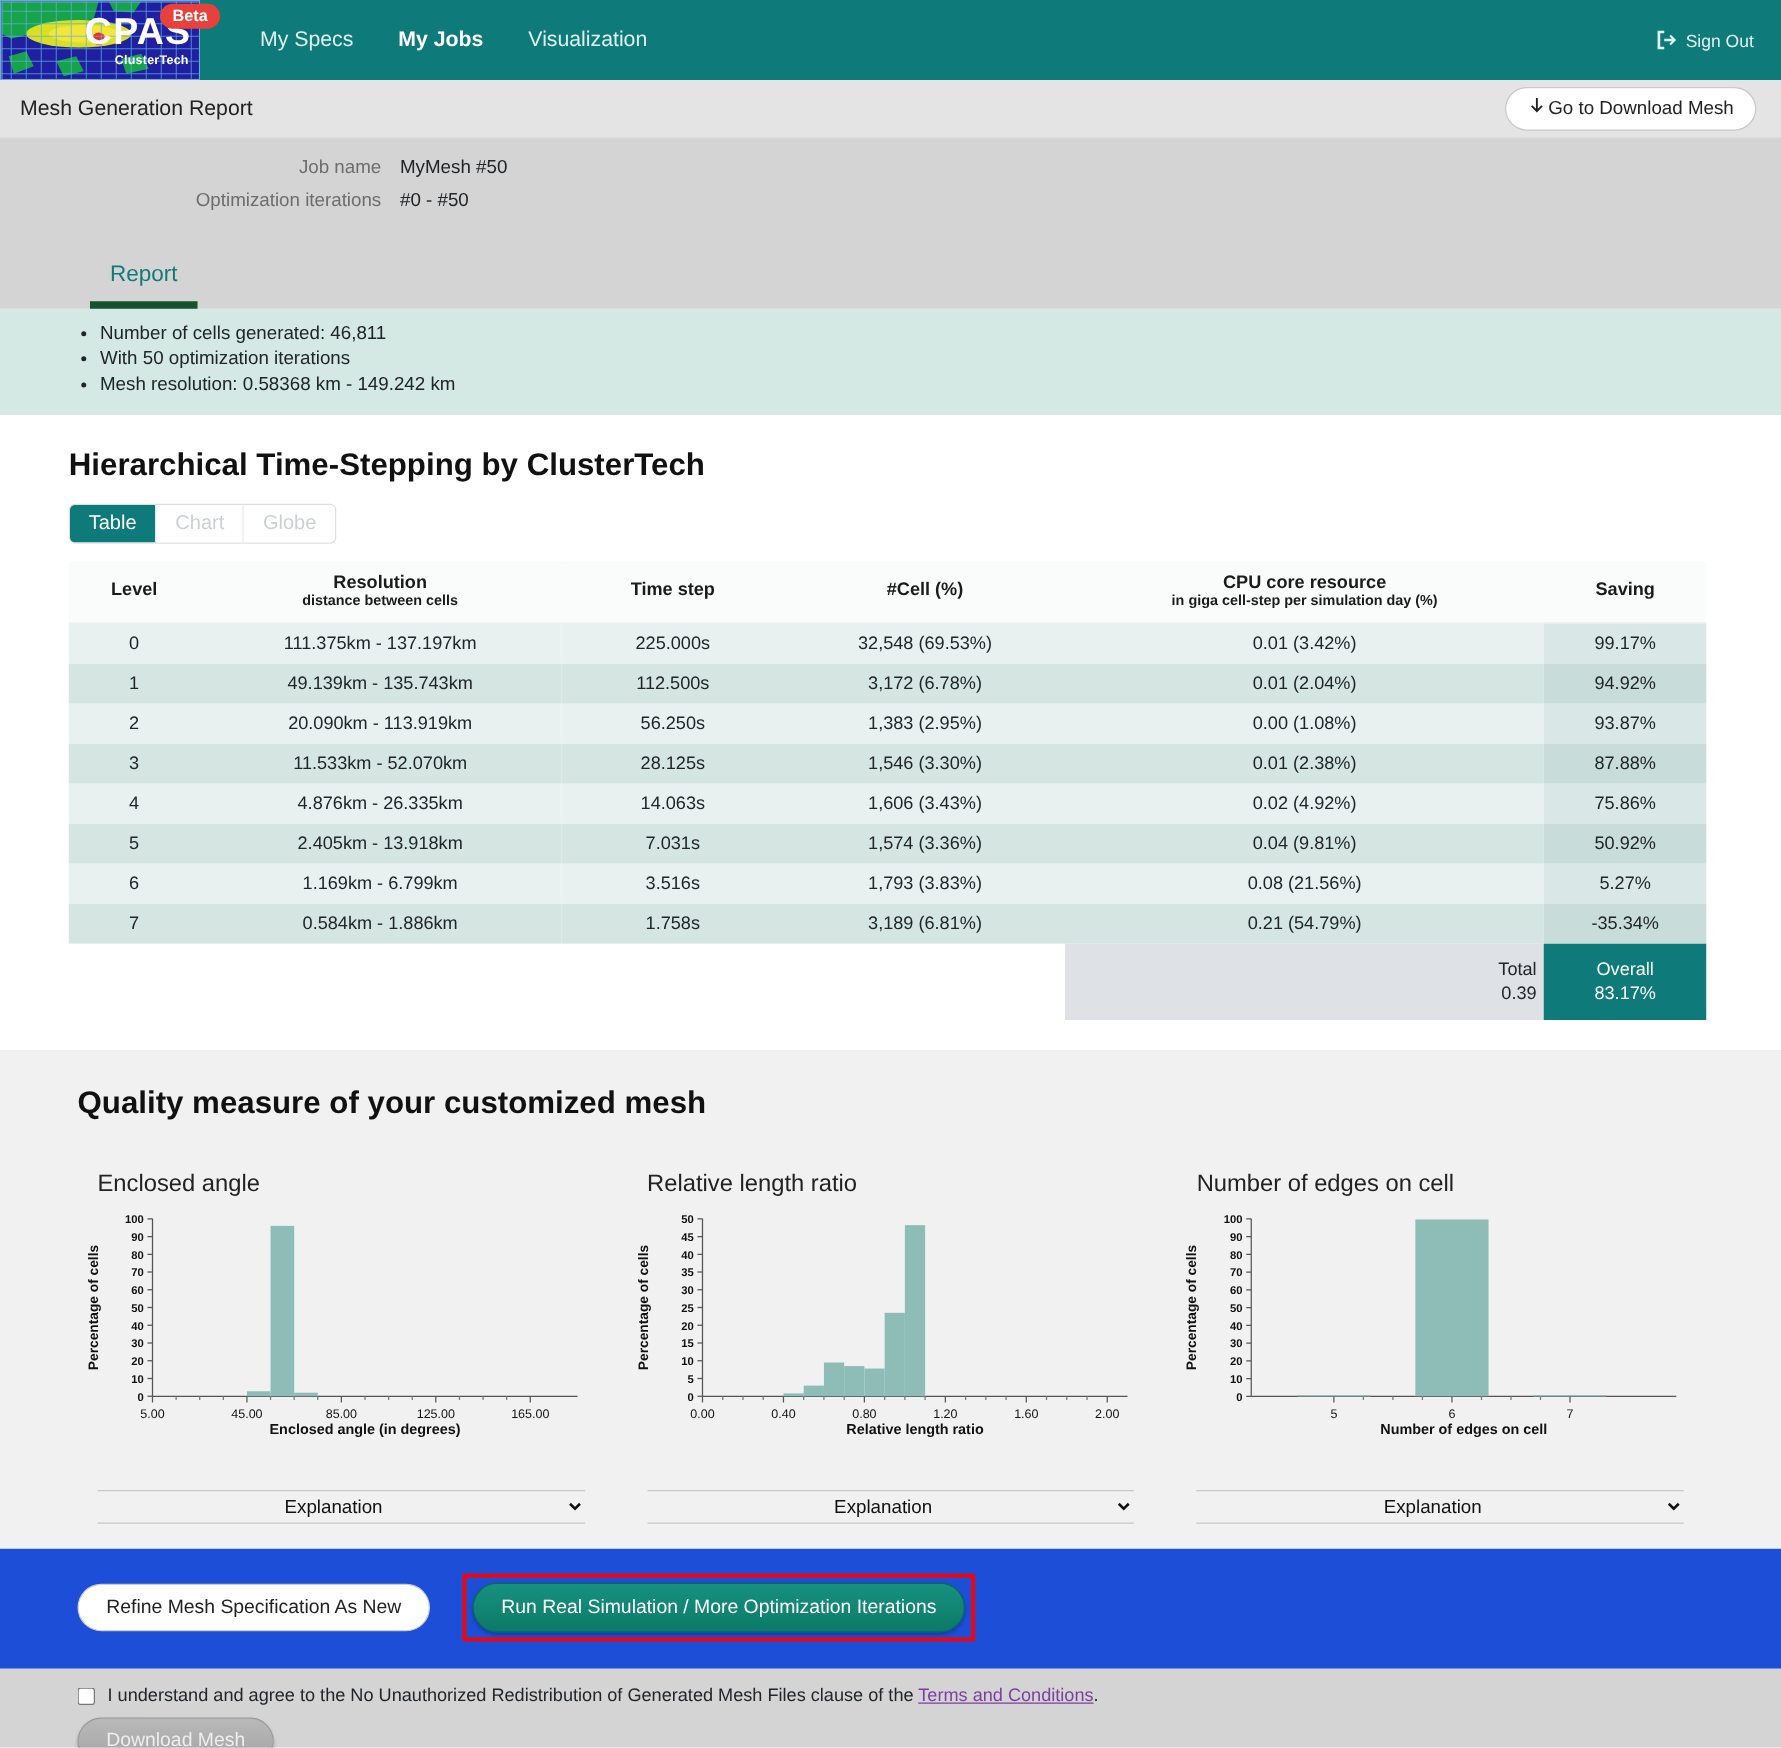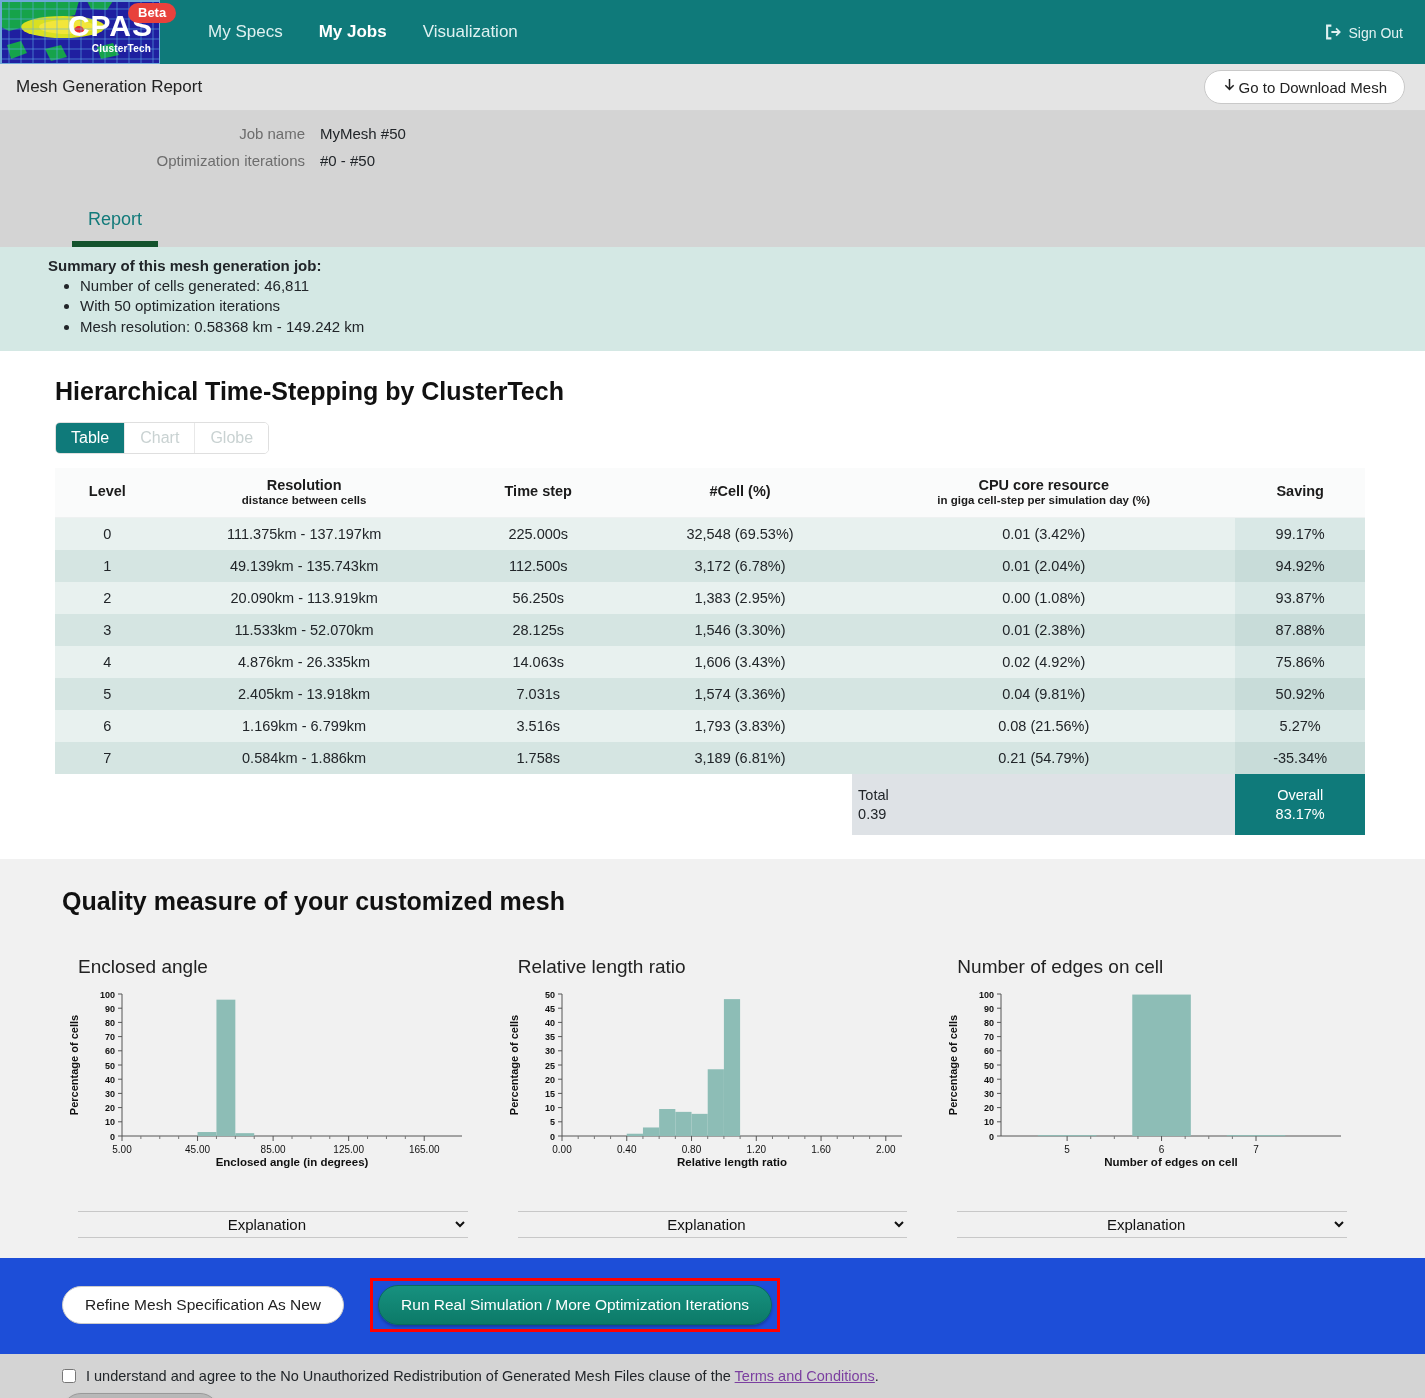--- a/index.html
+++ b/index.html
@@ -123,21 +123,21 @@
   th.saving-h { background:#f1f4f5; }
   .col-level { width:105px; }
   .col-res { width:290px; }
   .col-ts { width:180px; }
   .col-cell { width:225px; }
   .col-cpu { width:385px; }
   .col-saving { width:130px; }
   tr.total-row td { padding:0; background:#fff; }
   .total-blank { background:#fff !important; }
   .total-cell {
-    background:#dee2e6; text-align:left; padding:12px 6px; line-height:1.3;
+    background:#dee2e6; text-align:right; padding:12px 6px; line-height:1.3;
     font-size:14.5px;
   }
   .overall-cell {
     background:#0f7a7a; color:#fff; padding:12px 6px;
     line-height:1.3; font-size:14.5px;
   }
 
   
   .quality { background:#f1f1f1; margin-top:24px; padding:28px 0 20px; }
   .quality h2 { margin:0 0 40px 62px; font-size:25px; font-weight:700; color:#111; }
@@ -247,21 +247,20 @@
   <div class="meta-row">
     <div class="meta-label">Optimization iterations</div>
     <div class="meta-value">#0 - #50</div>
   </div>
   <div class="tabs">
     <div class="tab">Report</div>
   </div>
 </div>
 
 <div class="summary">
-  <p class="summary-title">Summary of this mesh generation job:</p>
   <ul>
     <li>Number of cells generated: 46,811</li>
     <li>With 50 optimization iterations</li>
     <li>Mesh resolution: 0.58368 km - 149.242 km</li>
   </ul>
 </div>
 
 <div class="hts">
   <h2>Hierarchical Time-Stepping by ClusterTech</h2>
   <div class="btn-group">

